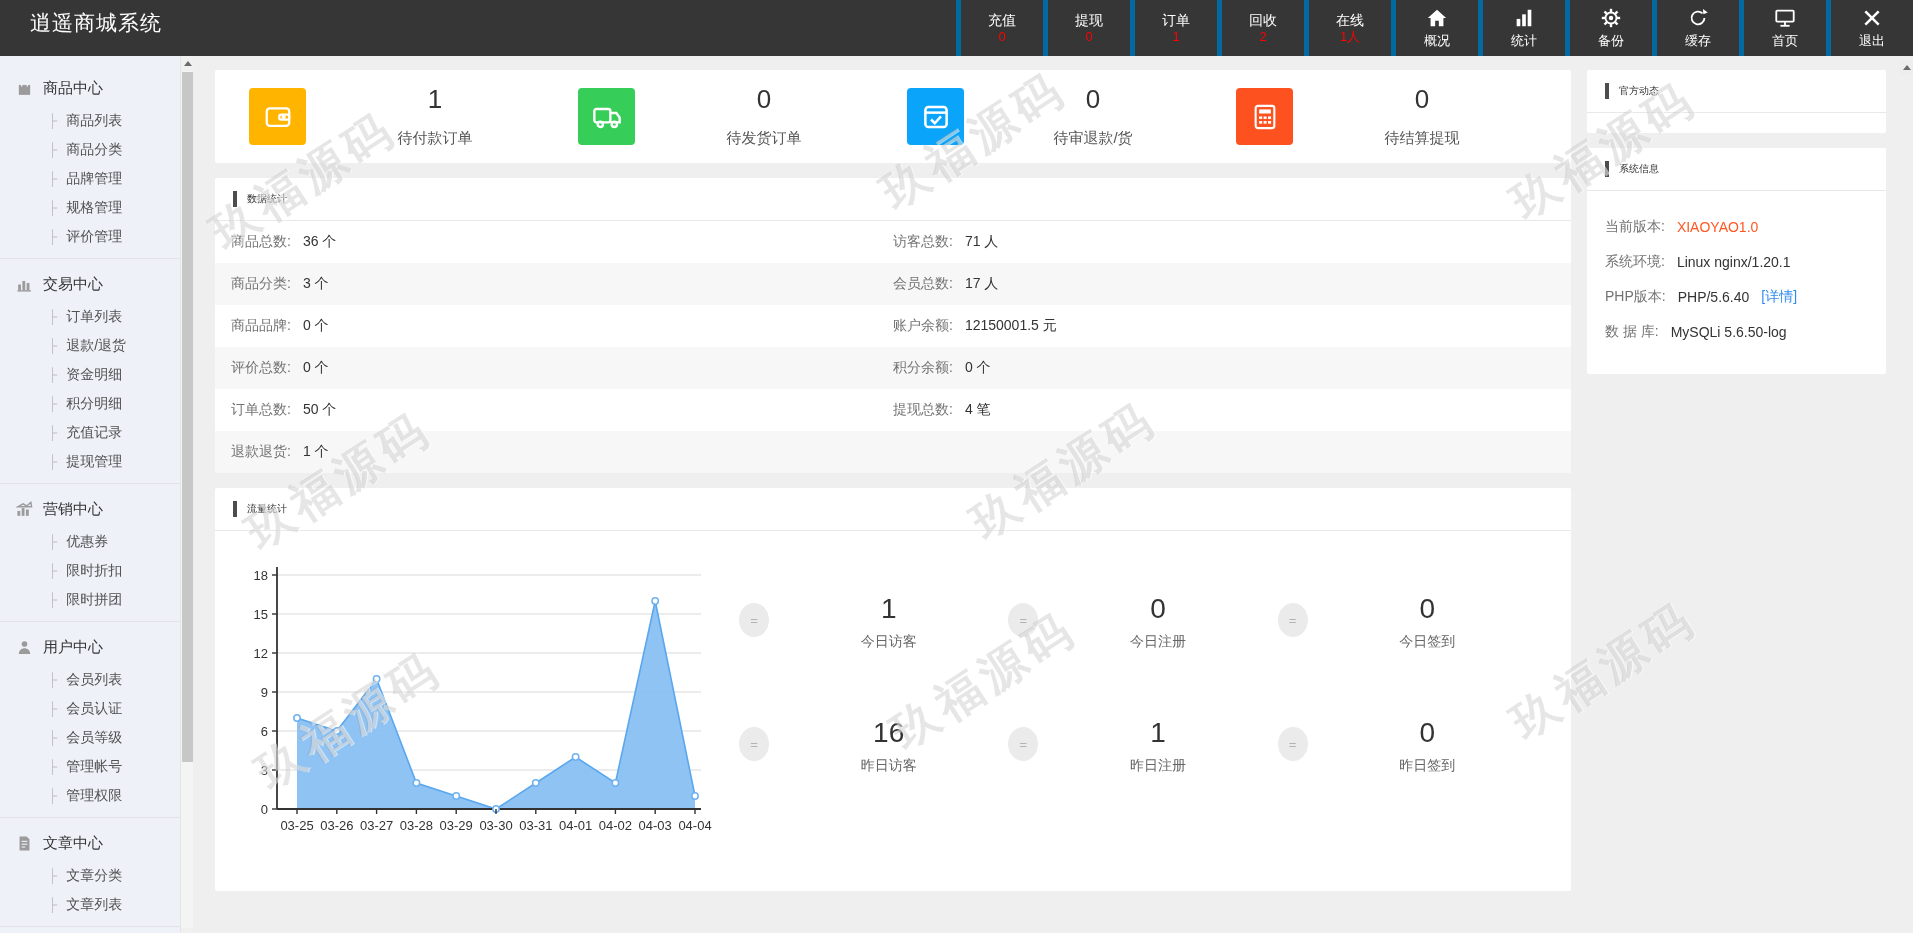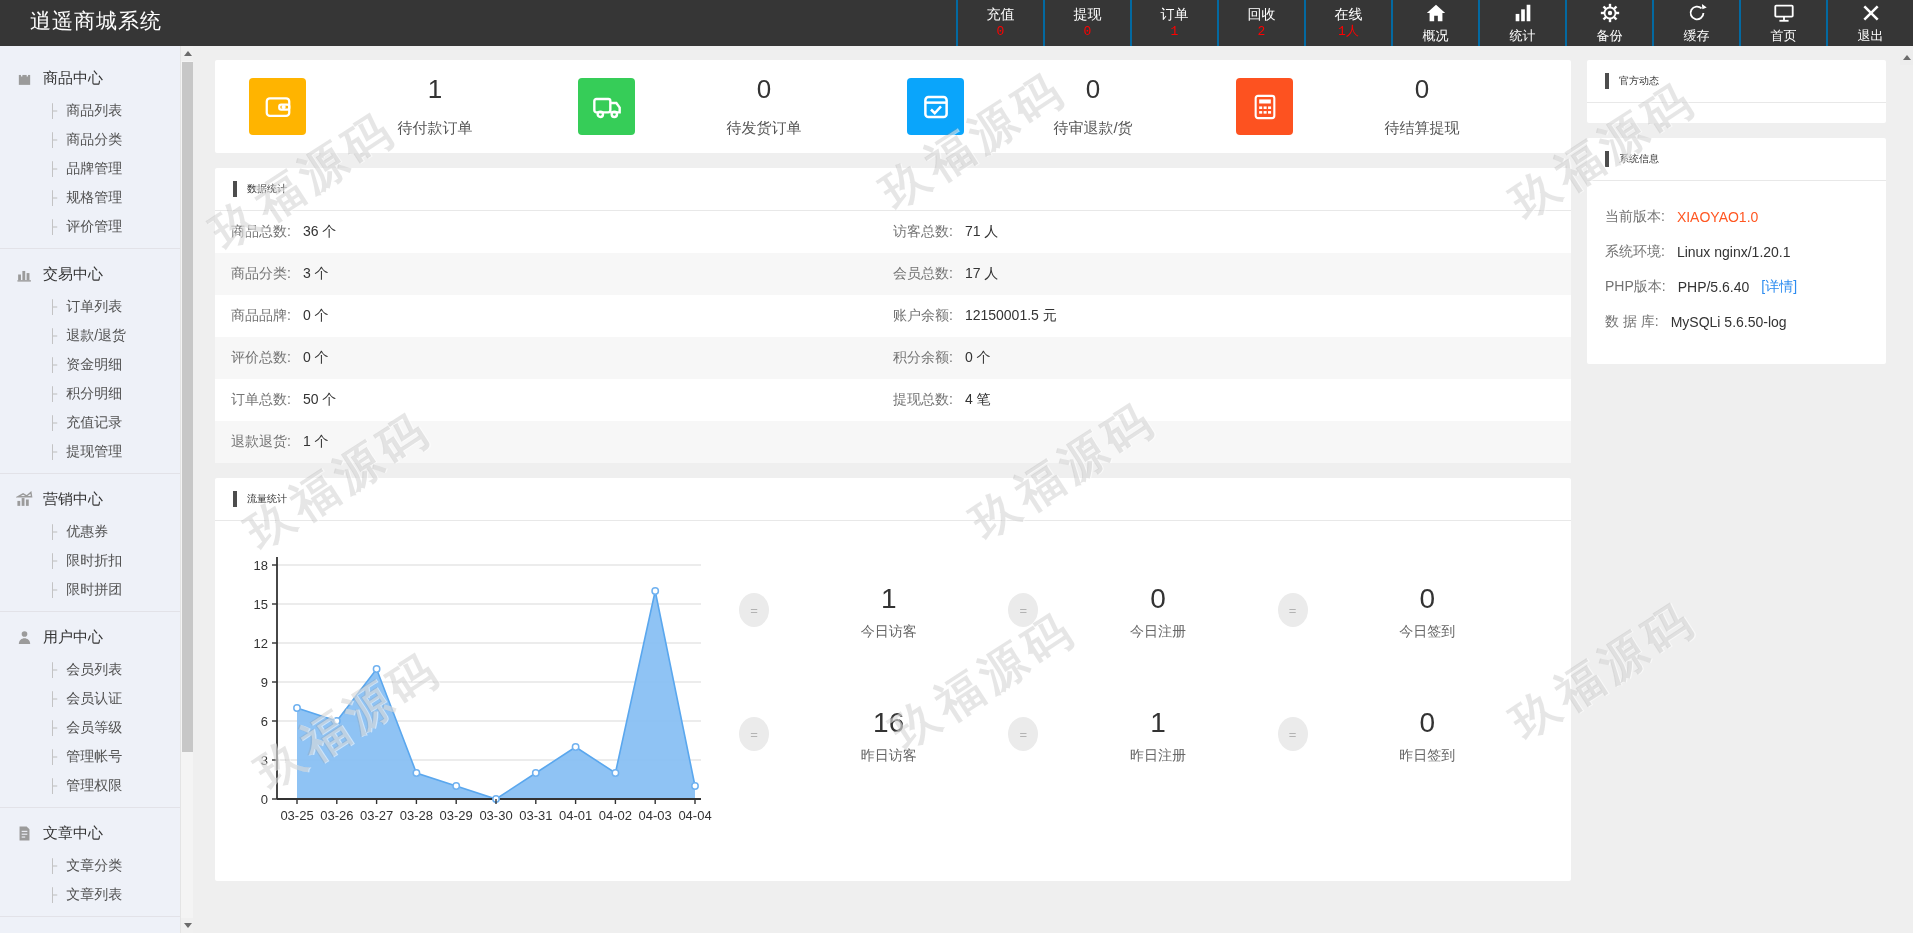--- a/index.html
+++ b/index.html
@@ -1,23 +1,23 @@
 <!DOCTYPE html>
 <html><head>
 <meta charset="utf-8">
 <style>
   * { margin:0; padding:0; box-sizing:border-box; }
   html,body { width:1913px; height:933px; overflow:hidden;
     font-family:"Liberation Sans","DejaVu Sans",sans-serif; background:#efefef; }
 
   
-  .topbar { height:46px; background:#363636; display:flex; align-items:stretch; justify-content:space-between; position:relative; z-index:5;font-family:Liberation Mono, monospace; }
+  .topbar { height:56px; background:#363636; display:flex; align-items:stretch; justify-content:space-between; position:relative; z-index:5; }
   .tb-title { color:#fff; font-size:21px; line-height:46px; padding-left:30px; letter-spacing:1px; }
   .tb-right { display:flex; align-items:stretch; }
-  .tb-item { width:87px; border-left:2px solid #0369a1; display:flex; flex-direction:column; align-items:center; justify-content:center; cursor:pointer; }
+  .tb-item { width:87px; border-left:5px solid #0369a1; display:flex; flex-direction:column; align-items:center; justify-content:center; cursor:pointer; }
   .tb-label { color:#fff; font-size:14px; line-height:18px; }
   .tb-num { color:#ff0000; font-size:13px; line-height:16px; }
   .tb-ic { height:22px; display:flex; align-items:center; justify-content:center; }
   .tb-label2 { color:#fff; font-size:13px; margin-top:3px; }
 
   
   .layout { display:flex; height:887px; }
 
   
   .sidebar { width:193px; background:#eef1f8; position:relative; overflow:hidden; flex:none; }

